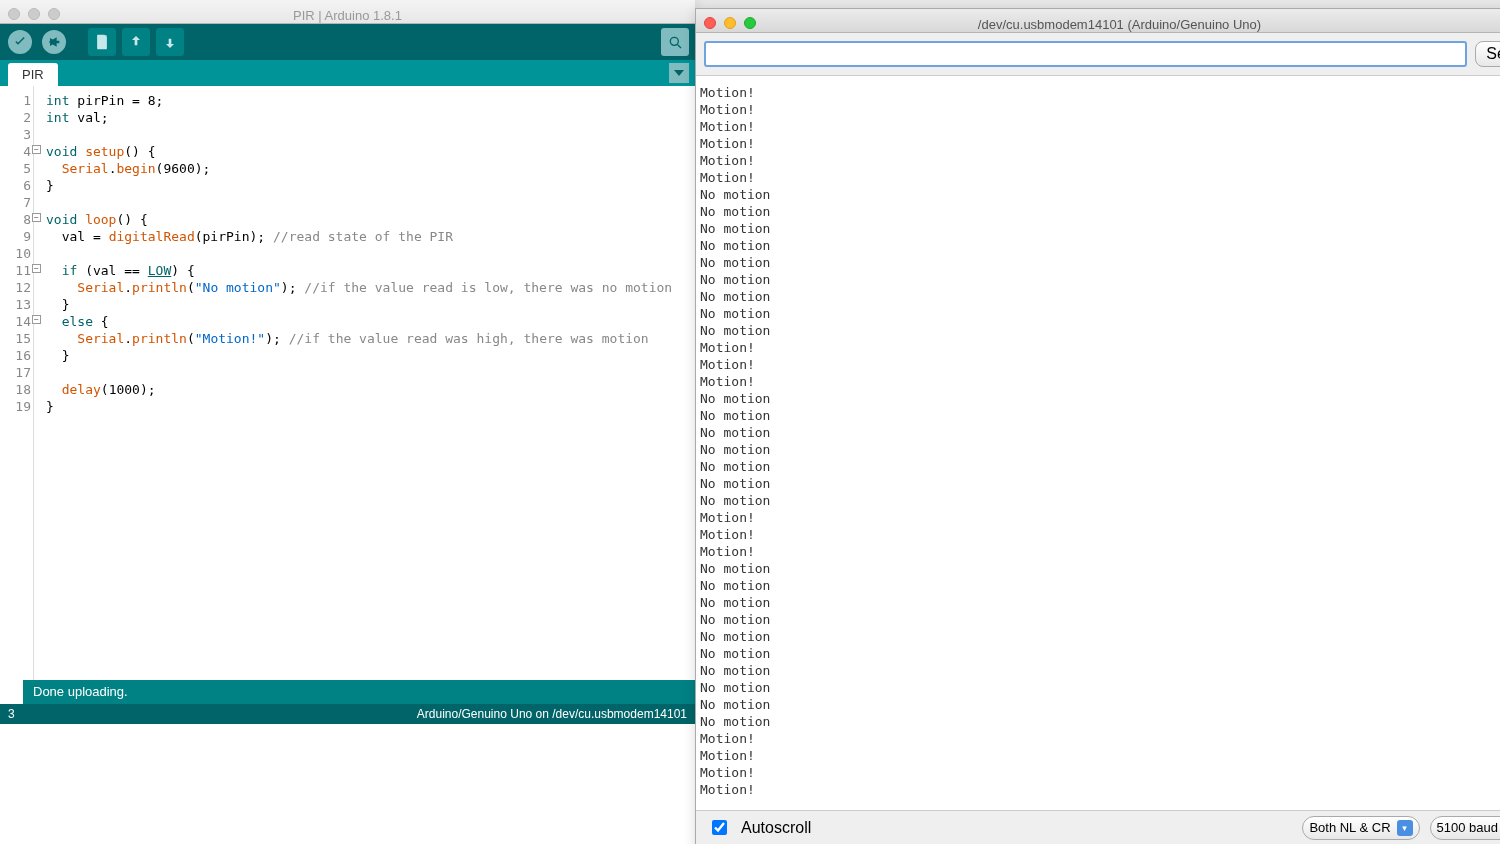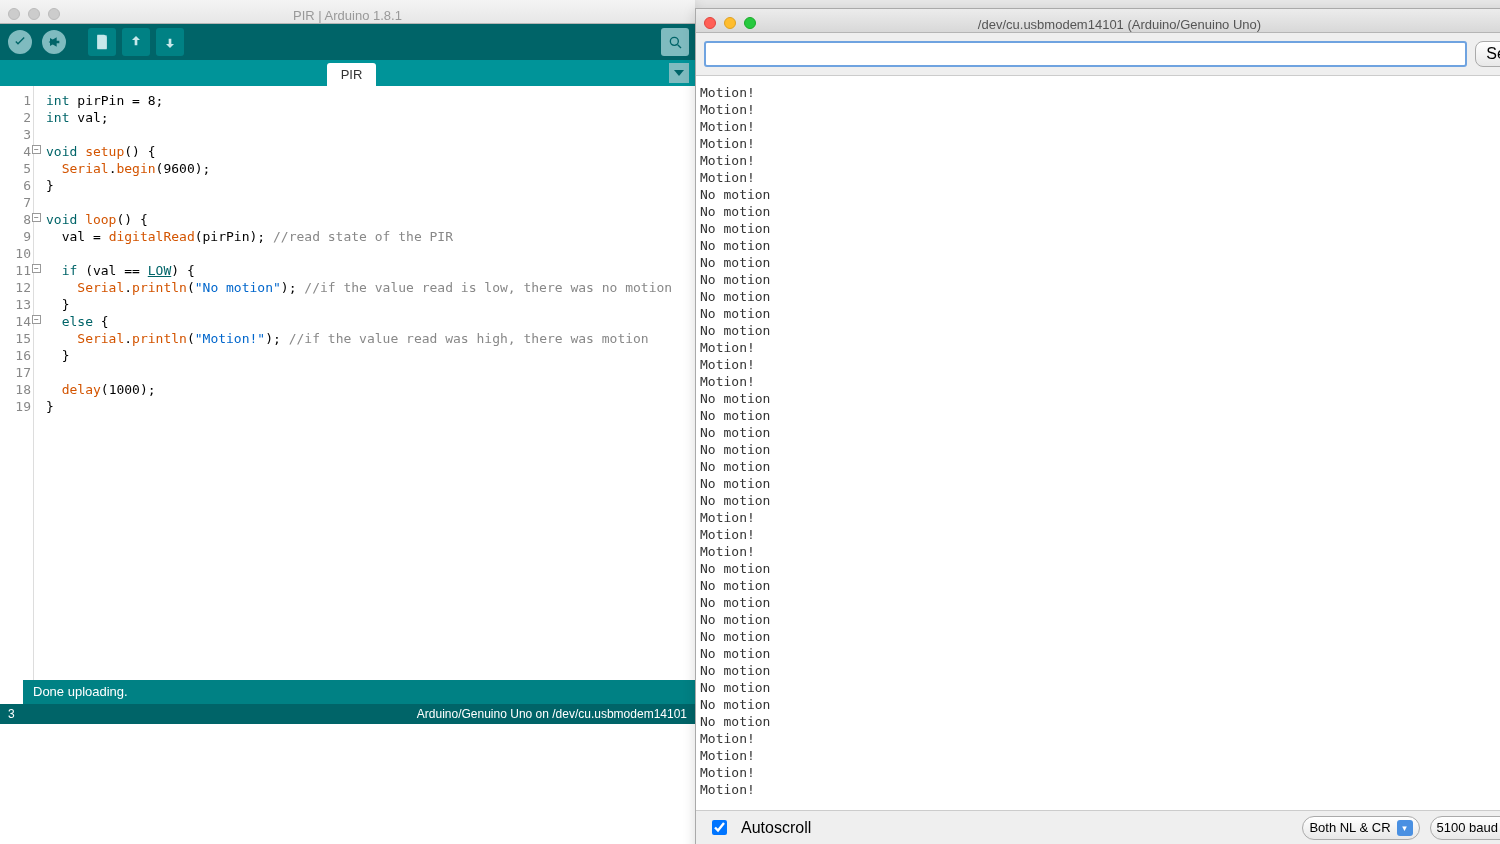--- a/index.html
+++ b/index.html
@@ -23,21 +23,21 @@
 .dot.dim { background: #ccc; border: 1px solid #bbb; }
 .titlebar-title { position: absolute; left: 50%; transform: translateX(-50%); font-size: 13px; color: #555; }
 .titlebar-title.dim { color: #999; }
 .toolbar { height: 36px; background: #006468; display: flex; align-items: center; padding: 0 6px; gap: 6px; }
 .toolbar-spacer { flex: 1; }
 .round-btn { width: 28px; height: 28px; border-radius: 50%; background: #008184; border: 2px solid #006468; display: flex; align-items: center; justify-content: center; cursor: pointer; }
 .round-btn.light { background: #7fbbbf; }
 .round-btn svg, .sq-btn svg { width: 16px; height: 16px; }
 .sq-btn { width: 28px; height: 28px; border-radius: 3px; background: #008184; display: flex; align-items: center; justify-content: center; cursor: pointer; }
 .sq-btn.serial { background: #7fbbbf; }
-.tabbar { height: 26px; background: #009499; display: flex; align-items: flex-end; padding-left: 8px; position: relative; justify-content: center; }
+.tabbar { height: 26px; background: #009499; display: flex; align-items: flex-end; padding-left: 8px; position: relative; }
 .tab { background: #fff; padding: 4px 14px; border-radius: 3px 3px 0 0; font-size: 13px; color: #333; cursor: pointer; }
 .tab-menu { position: absolute; right: 6px; top: 3px; width: 20px; height: 20px; background: #7fbbbf; display: flex; align-items: center; justify-content: center; cursor: pointer; }
 .editor { height: 594px; background: #fff; display: flex; font-family: "Monaco","Consolas",monospace; font-size: 13px; line-height: 17px; overflow: hidden; }
 .gutter { background: #fff; border-right: 1px solid #ddd; padding: 6px 2px 0 4px; text-align: right; color: #888; user-select: none; width: 34px; }
 .gutter .ln { height: 17px; position: relative; }
 .fold { position: absolute; right: -10px; top: 2px; width: 9px; height: 9px; border: 1px solid #999; background: #fff; font-size: 8px; line-height: 7px; text-align: center; color: #666; cursor: pointer; }
 .code { padding: 6px 0 0 12px; white-space: pre; }
 .kw { color: #006468; }
 .fn { color: #d35400; }
 .const { color: #006468; text-decoration: underline; }

